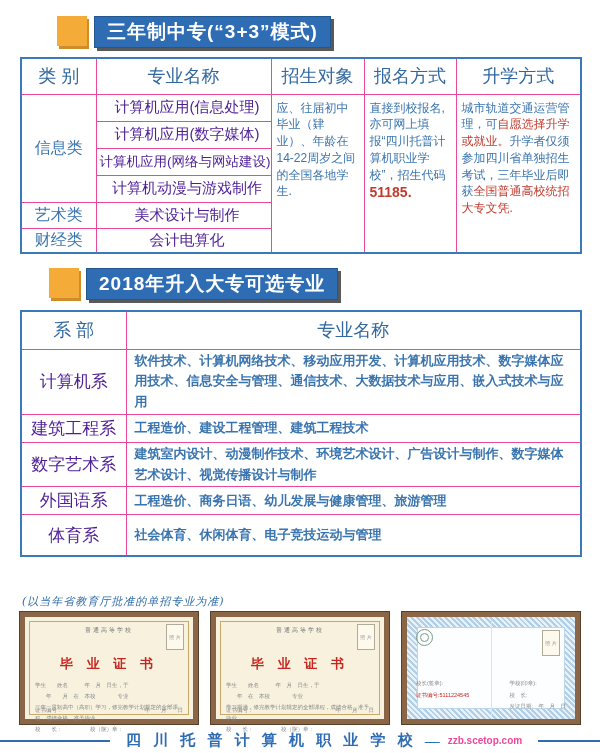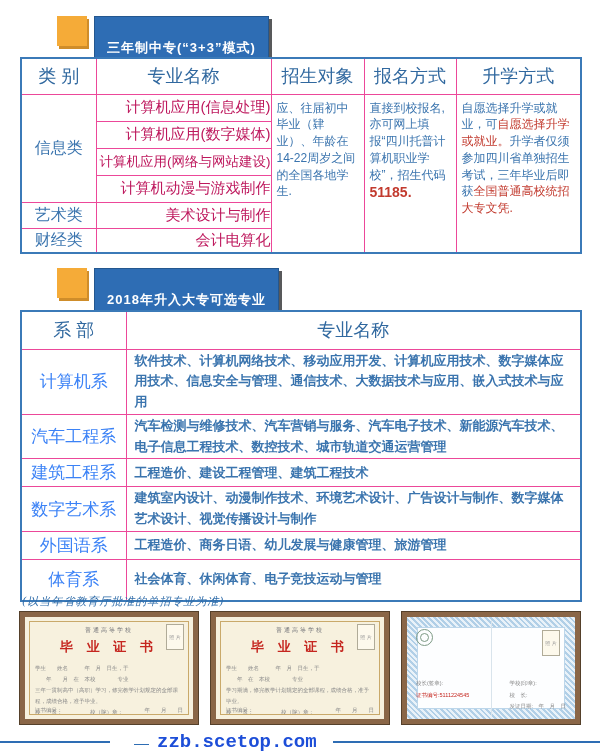--- a/index.html
+++ b/index.html
@@ -2,48 +2,48 @@
 <html><head>
 <meta charset="utf-8">
 <style>
   * { margin:0; padding:0; box-sizing:border-box; }
   body { background:#e8e8e8; font-family:"Liberation Sans", sans-serif; }
   #page { position:relative; width:600px; height:753px; background:#ffffff; margin:0 auto; overflow:hidden; }
 
   
   .sec-hdr { position:absolute; display:flex; align-items:flex-start; }
   .sq { width:30px; height:30px; background:#f5ab38; box-shadow:2px 3px 0 #cf8d2a; margin-right:7px; }
-  .bar { background:#2e6db4; color:#fff; font-size:13px; font-weight:bold; line-height:30px;
-         padding:16px 12px; box-shadow:3px 3px 0 #58595b; letter-spacing:1px; border:1px solid #24578f; }
+  .bar { background:#2e6db4; color:#fff; font-size:19px; font-weight:bold; line-height:30px;
+         padding:0 12px; box-shadow:3px 3px 0 #58595b; letter-spacing:1px; border:1px solid #24578f; }
 
   
   table { border-collapse:collapse; table-layout:fixed; background:#fff; }
   .t1 { position:absolute; left:20px; top:57px; width:560px; border:2px solid #3b7ab8; }
   .t2 { position:absolute; left:20px; top:310px; width:560px; border:2px solid #3b7ab8; }
   .t1 th, .t1 td, .t2 th, .t2 td { border:1px solid #ec4899; overflow:hidden; }
   th { font-size:18px; color:#30689f; font-weight:normal; text-align:center; }
   .cat { font-size:16px; color:#3a74ae; text-align:center; }
-  .major { font-size:15px; color:#be185d; text-align:right; padding-left:7px; white-space:nowrap; }
+  .major { font-size:15px; color:#4c1d95; text-align:center; padding-left:7px; white-space:nowrap; }
   .major-sm { font-size:13.5px; padding-left:3px; }
   .para { font-size:12px; color:#3a74ae; vertical-align:top; text-align:left; padding:5px 4px 0 5px; line-height:1.4; }
   .red { color:#c23a2e; }
   .code { color:#c23a2e; font-size:14px; font-weight:bold; }
-  .dept { font-size:17px; color:#3b82f6; text-align:center; }
+  .dept { font-size:17px; color:#4c1d95; text-align:center; }
   .majors { font-size:13px; color:#3a74ae; font-weight:600; text-align:left; padding:1px 8px; line-height:1.6; }
 
   .footnote { position:absolute; left:22px; top:594px; font-family:"DejaVu Serif", serif;
               font-style:italic; font-size:11px; color:#2f6ca9; letter-spacing:1px; }
 
   
   .certs { position:absolute; left:20px; top:612px; width:560px; display:flex; justify-content:space-between; }
   .cert { width:178px; height:112px; border:5px solid #8a6647; outline:1px solid #55402a;
           background:#f7f1de; position:relative; }
   .cert-inner { position:absolute; inset:4px; border:1px solid #c9a96a; }
   .ctype { text-align:center; font-size:6px; color:#77787c; margin-top:9px; letter-spacing:2px; }
-  .ctitle { text-align:center; font-size:13px; font-weight:bold; color:#c5261f; letter-spacing:5px; margin-top:3px; }
+  .ctitle { text-align:center; font-size:13px; font-weight:bold; color:#c5261f; letter-spacing:5px; margin-top:20px; }
   .photo { position:absolute; top:7px; right:9px; width:18px; height:26px; border:1px solid #b0ab98;
            background:#fdf9ec; font-size:5px; color:#999; display:flex; align-items:center;
            justify-content:center; text-align:center; line-height:1.4; }
   .clines { margin:7px 10px 0; font-size:5.5px; color:#8a8a8a; line-height:2.0; text-align:left; }
   .cbottom { position:absolute; bottom:5px; left:10px; right:10px; display:flex;
              justify-content:space-between; font-size:5.5px; color:#8a8a8a; }
 
   .cert3 { background:#fff; }
   .lace { position:absolute; inset:0; background:#cfe3f2;
           background-image:repeating-linear-gradient(45deg, rgba(255,255,255,.55) 0 2px, rgba(120,170,210,.35) 2px 4px); }
@@ -56,21 +56,21 @@
             justify-content:space-between; font-size:5.5px; color:#8a8a8a; line-height:2.1; text-align:left; }
   .serial { color:#c5261f; }
 
   
   .footer { position:absolute; left:0; right:0; top:731px; display:flex; align-items:center; }
   .fline { height:2px; background:#2e6db4; }
   .fl-left { width:110px; margin-right:16px; }
   .fl-right { flex:1; margin-left:16px; }
   .fschool { color:#2e6db4; font-size:15px; font-weight:600; letter-spacing:4px; white-space:nowrap; }
   .fdash { color:#2e6db4; font-size:15px; margin:0 8px; }
-  .furl { color:#1d4ed8; font-size:19px; font-weight:600; white-space:nowrap;font-family:Liberation Mono, monospace; }
+  .furl { color:#ec4899; font-size:10px; font-weight:600; white-space:nowrap; }
 </style>
 </head>
 <body>
 
 <div id="page">
 
   <div class="sec-hdr" style="left:57px; top:16px;">
     <div class="sq"></div>
     <div class="bar">三年制中专(“3+3”模式)</div>
   </div>
@@ -92,21 +92,21 @@
       <th>升学方式</th>
     </tr>
     <tr style="height:27px">
       <td class="cat" rowspan="4">信息类</td>
       <td class="major">计算机应用(信息处理)</td>
       <td class="para" rowspan="6">应、往届初中毕业（肄业）、年龄在14-22周岁之间的全国各地学生.</td>
       <td class="para" rowspan="6">
         <span>直接到校报名,亦可网上填报“四川托普计算机职业学校”，招生代码 </span><span class="code">51185.</span>
       </td>
       <td class="para" rowspan="6">
-        <span>自愿选择升学或就业，可</span><span class="red">自愿选择升学或就业。</span><span>升学者仅须参加四川省单独招生考试，三年毕业后即获</span><span class="red">全国普通高校统招大专文凭.</span>
+        <span>城市轨道交通运营管理，可</span><span class="red">自愿选择升学或就业。</span><span>升学者仅须参加四川省单独招生考试，三年毕业后即获</span><span class="red">全国普通高校统招大专文凭.</span>
       </td>
     </tr>
     <tr style="height:27px">
       <td class="major">计算机应用(数字媒体)</td>
     </tr>
     <tr style="height:27px">
       <td class="major major-sm">计算机应用(网络与网站建设)</td>
     </tr>
     <tr style="height:27px">
       <td class="major">计算机动漫与游戏制作</td>
@@ -115,42 +115,38 @@
       <td class="cat">艺术类</td>
       <td class="major">美术设计与制作</td>
     </tr>
     <tr style="height:25px">
       <td class="cat">财经类</td>
       <td class="major">会计电算化</td>
     </tr>
   </tbody>
     </table>
 
-  <div class="sec-hdr" style="left:57px; top:268px;">
+  <div class="sec-hdr" style="left:49px; top:268px;">
     <div class="sq"></div>
     <div class="bar">2018年升入大专可选专业</div>
   </div>
 
   <table class="t2">
     <colgroup>
         <col style="width:105px">
         <col style="width:455px">
       </colgroup>
     <tbody>
         <tr style="height:38px">
       <th>系 部</th>
       <th>专业名称</th>
     </tr>
     <tr style="height:44px">
       <td class="dept">计算机系</td>
       <td class="majors">软件技术、计算机网络技术、移动应用开发、计算机应用技术、数字媒体应用技术、信息安全与管理、通信技术、大数据技术与应用、嵌入式技术与应用</td>
-    </tr>
-    <tr style="height:44px">
-      <td class="dept">汽车工程系</td>
-      <td class="majors">汽车检测与维修技术、汽车营销与服务、汽车电子技术、新能源汽车技术、电子信息工程技术、数控技术、城市轨道交通运营管理</td>
     </tr>
     <tr style="height:28px">
       <td class="dept">建筑工程系</td>
       <td class="majors">工程造价、建设工程管理、建筑工程技术</td>
     </tr>
     <tr style="height:44px">
       <td class="dept">数字艺术系</td>
       <td class="majors">建筑室内设计、动漫制作技术、环境艺术设计、广告设计与制作、数字媒体艺术设计、视觉传播设计与制作</td>
     </tr>
     <tr style="height:28px">
@@ -227,18 +223,19 @@
           <div>校　长:</div>
           <div>发证日期:　年　月　日</div>
         </div>
       </div>
     </div>
 
   </div>
 
   <div class="footer">
     <div class="fline fl-left"></div>
+    <div class="fschool">四 川 托 普 计 算 机 职 业 学 校</div>
     <div class="fdash">—</div>
     <div class="furl">zzb.scetop.com</div>
     <div class="fline fl-right"></div>
   </div>
 
 </div>
 
 </body></html>

